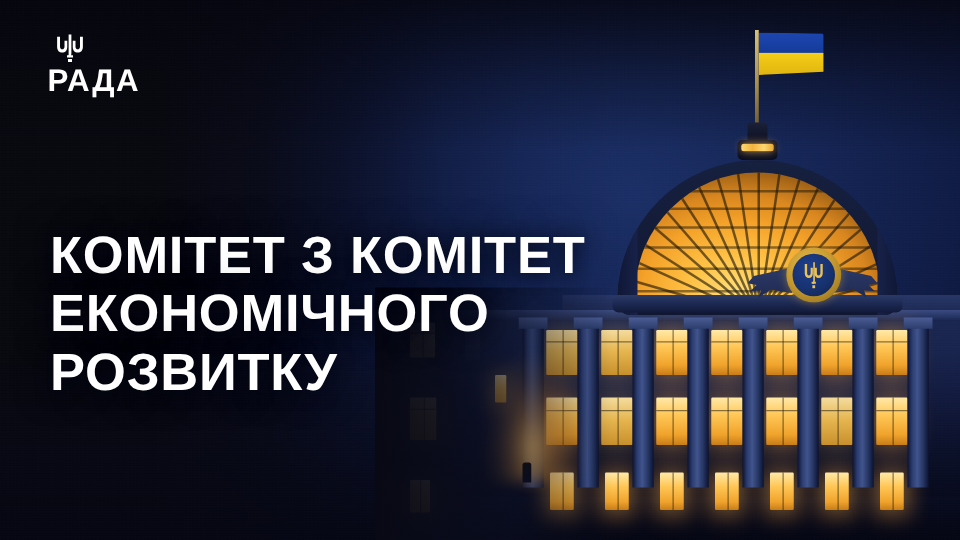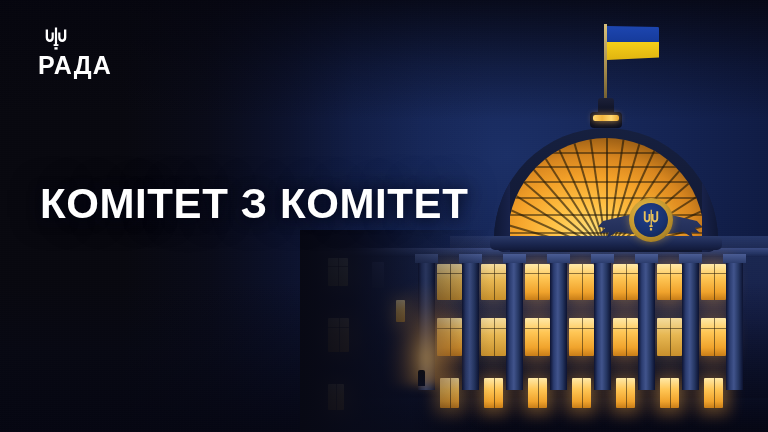--- a/index.html
+++ b/index.html
@@ -497,15 +497,17 @@
         <path d="M21.3 2.4H19v7.7c0 1.4-.7 2.3-1.8 2.3s-1.8-.9-1.8-2.3V5.6h-2.2v4.9c0 2.8 1.6 4.5 4 4.5s4.1-1.7 4.1-4.5V2.4z" fill="#fff"></path>
         <path d="M8.6 17.2h4.8v1.8H8.6z" fill="#fff"></path>
         <path d="M9.4 20.2h3.2v2.4H9.4z" fill="#fff"></path>
       </svg>
     </div>
     <div class="logo-word">РАДА</div>
   </div>
 
   <div id="title">
     <div class="title-line">КОМІТЕТ З КОМІТЕТ</div>
+    <div class="title-line">ЕКОНОМІЧНОГО</div>
+    <div class="title-line">РОЗВИТКУ</div>
   </div>
 
 </div>
 
 </body></html>

